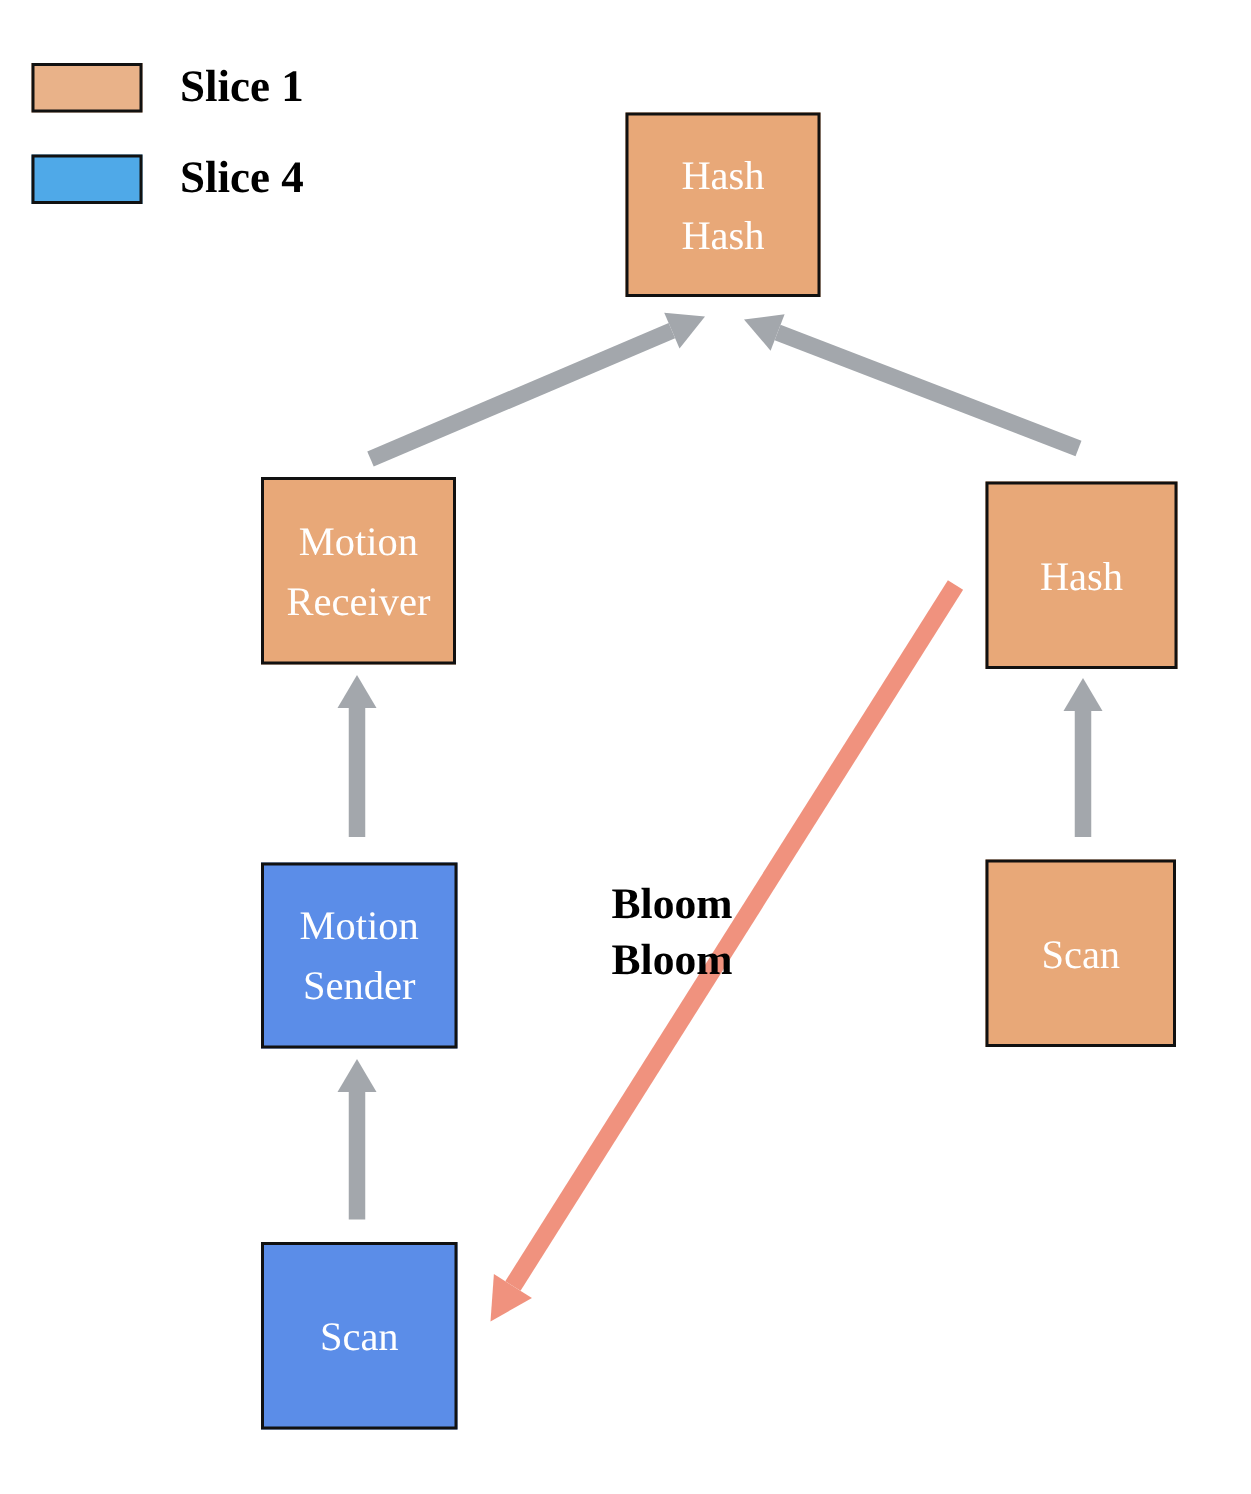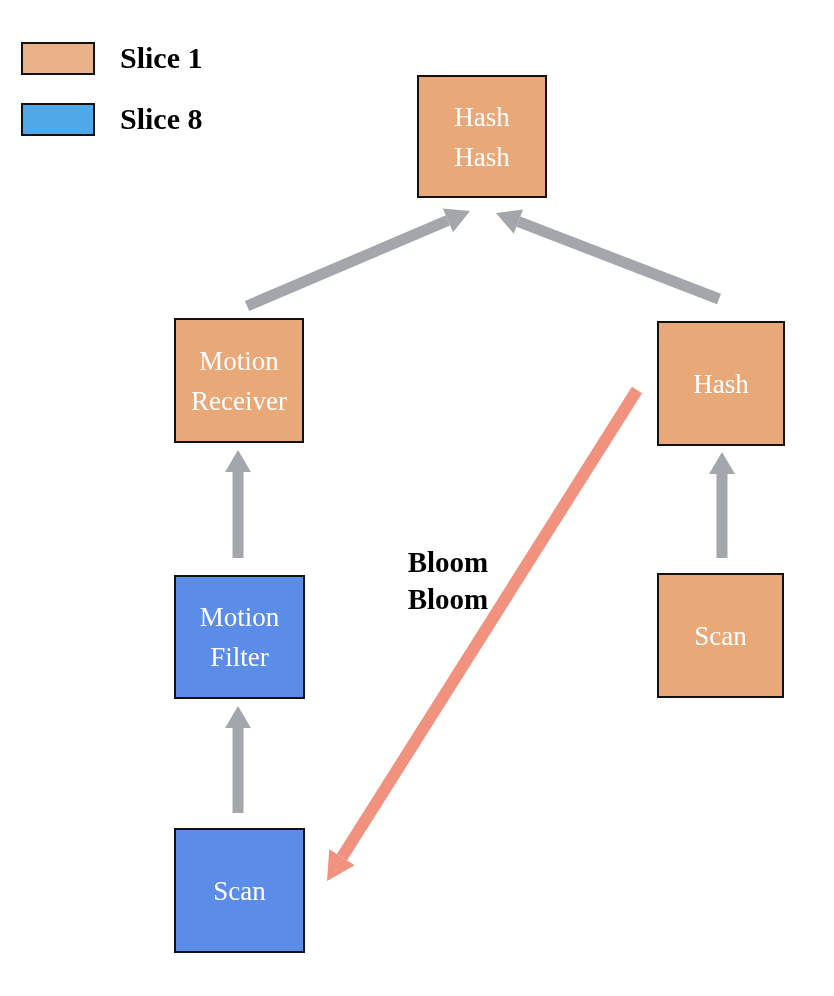--- a/index.html
+++ b/index.html
@@ -41,21 +41,21 @@
     position:absolute;z-index:2;left:120px;
     font:bold 30px/38px "Liberation Serif", serif;
     color:var(--label-text);
     white-space:nowrap;
   }
   #legend-label-1{top:39px;}
   #legend-label-2{top:100px;}
 
   .edge-label{
     position:absolute;z-index:3;
-    left:383px;top:544px;width:130px;
+    left:383px;top:585px;width:130px;
     text-align:center;
     font:bold 29px/37px "Liberation Serif", serif;
     color:var(--label-text);
   }
 </style>
 </head>
 <body>
 
 <div class="canvas">
 
@@ -83,21 +83,21 @@
       <g>
         <line x1="637" y1="390" x2="341.948175153633" y2="857.3240193534394" stroke="#F0927E" stroke-width="12"></line>
         <polygon points="327,881 329.26461409297553,849.3160683782789 354.6317362142904,865.3319703285999" fill="#F0927E"></polygon>
       </g>
     </svg>
 
   <div class="legend-swatch" id="legend-swatch-1"></div>
   <div class="legend-label" id="legend-label-1">Slice 1</div>
 
   <div class="legend-swatch" id="legend-swatch-2"></div>
-  <div class="legend-label" id="legend-label-2">Slice 8</div>
+  <div class="legend-label" id="legend-label-2">Slice 4</div>
 
   <div class="node slice1" id="node-hash-join">
     <div>
       <span>Hash</span><br>
       <span>Hash</span>
     </div>
   </div>
 
   <div class="node slice1" id="node-motion-receiver">
     <div>
@@ -108,21 +108,21 @@
 
   <div class="node slice1" id="node-hash">
     <div>
       <span>Hash</span>
     </div>
   </div>
 
   <div class="node slice2" id="node-motion-sender">
     <div>
       <span>Motion</span><br>
-      <span>Filter</span>
+      <span>Sender</span>
     </div>
   </div>
 
   <div class="node slice1" id="node-scan-slice1">
     <div>
       <span>Scan</span>
     </div>
   </div>
 
   <div class="node slice2" id="node-scan-slice2">

